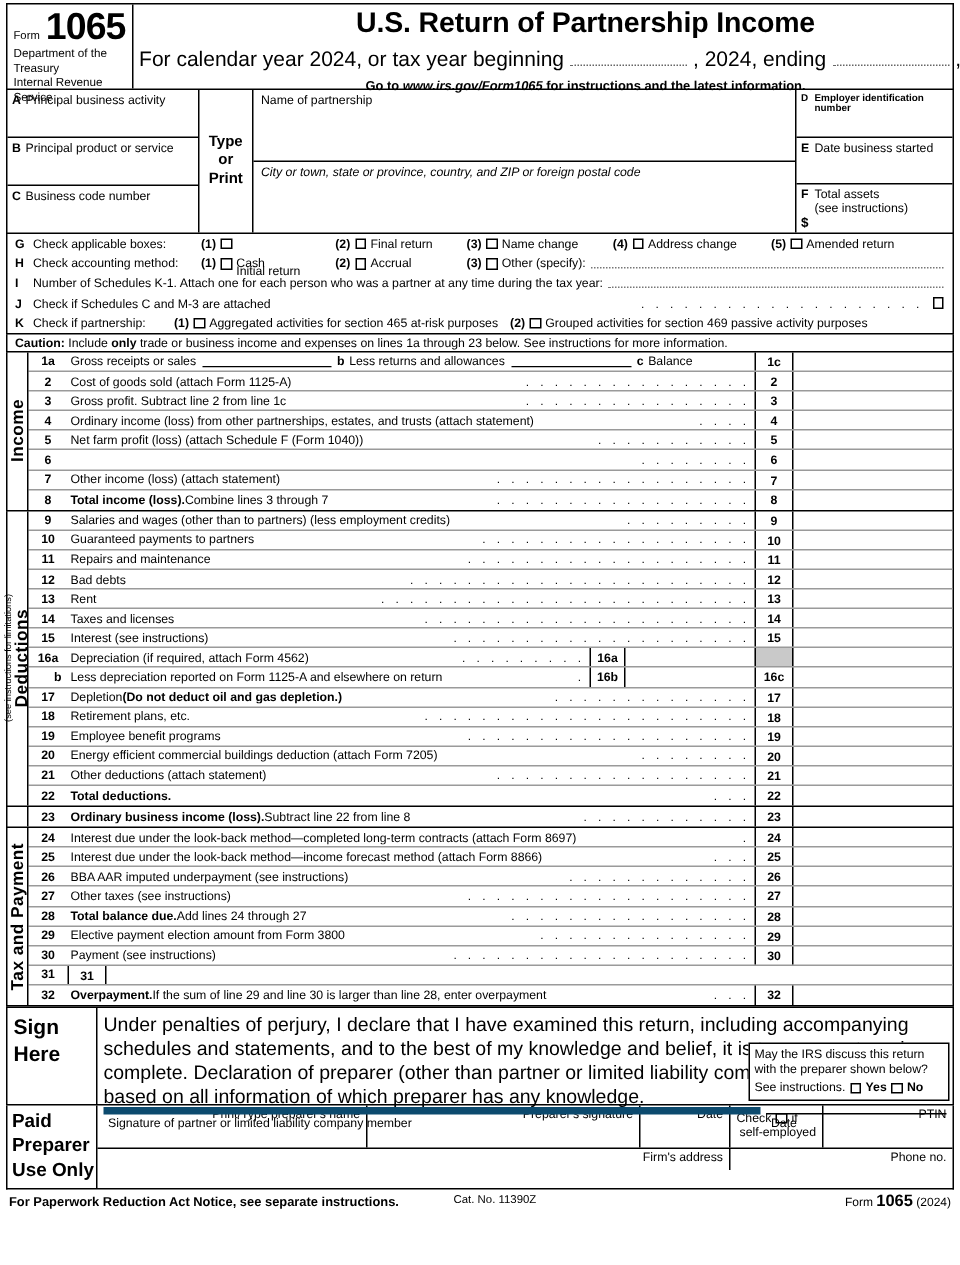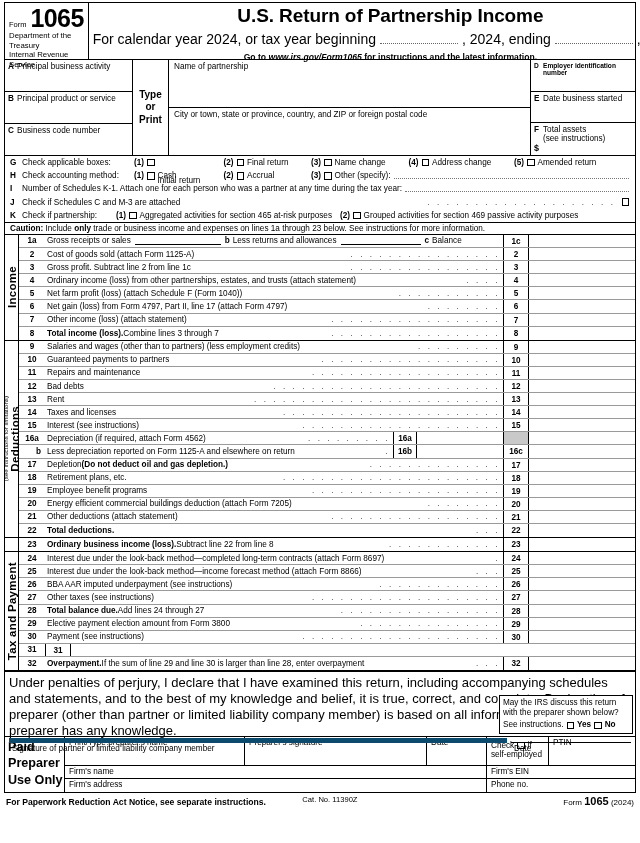--- a/index.html
+++ b/index.html
@@ -48,21 +48,21 @@
   .col-abc { width: 128px; border-right: 1.6px solid #000;
              display: flex; flex-direction: column; }
   .abc-cell { flex: 1; border-bottom: 1px solid #000; padding: 2px 3px; display:flex; }
   .abc-cell:last-child { border-bottom: none; }
   .ltr { font-weight: bold; width: 9px; flex: none; }
   .col-type { width: 36px; border-right: 1px solid #000; display: flex;
               align-items: center; justify-content: center; }
   .typeprint { font-weight: bold; font-size: 10px; text-align: center; line-height: 1.25; }
   .col-mid { flex: 1; border-right: 1.6px solid #000; display: flex; flex-direction: column; }
   .mid-cell { flex: 1; border-bottom: 1px solid #000; padding: 2px 5px; }
-  .mid-cell:last-child { border-bottom: none; }
+  .mid-cell:last-child { border-bottom: none; font-style: italic; }
   .col-def { width: 104px; display: flex; flex-direction: column; }
   .def-cell { flex: 1; border-bottom: 1px solid #000; padding: 2px 3px; display:flex; }
   .def-cell:last-child { border-bottom: none; }
   .def-cell.f { flex-direction: column; }
   .tiny { font-size: 6.6px; font-weight: bold; }
   .dollar { font-weight: bold; font-size: 9px; margin-top: auto; }
 
   
   .gk { border-left: 1px solid #000; border-right: 1px solid #000;
         border-bottom: 1px solid #000; padding: 0 3px; }
@@ -118,21 +118,21 @@
            padding-left: 3px; margin-left: 4px; }
   .irsbox { position: absolute; right: 2px; bottom: 2px; width: 134px;
             border: 1.6px solid #000; padding: 2px 3px; line-height: 1.32; background:#fff; }
   .irsbox .rowc { display: flex; align-items: center; margin-top: 1px; }
 
   
   .paid { display: flex; border-left: 1px solid #000; border-right: 1px solid #000;
           border-bottom: 1.6px solid #000; height: 56px; }
   .paid-lbl { width: 60px; flex: none; border-right: 1px solid #000;
               font-size: 12.6px; font-weight: bold; padding: 2px 0 0 3px; line-height: 1.3; }
-  .paid-grid { flex: 1; display: flex; flex-direction: column; }
+  .paid-grid { flex: 1; display: flex; flex-direction: column; text-align: right; }
   .pg-row1 { display: flex; height: 29px; border-bottom: 1px solid #000; }
   .pg-row { display: flex; height: 13.5px; border-bottom: 1px solid #000; }
   .pg-row:last-child { border-bottom: none; }
   .pc { padding: 1px 4px; border-right: 1px solid #000; }
   .pc:last-child { border-right: none; }
 
   .footer { display: flex; align-items: baseline; padding: 2px 2px 0 2px; }
   .ft-left { font-weight: bold; font-size: 8.6px; }
   .ft-cat { position: absolute; left: 50%; transform: translateX(-32%); font-size: 7.6px; }
   .ft-right { margin-left: auto; font-size: 8px; }
@@ -352,21 +352,20 @@
           <span>Net farm profit (loss) (attach Schedule F (Form 1040))</span>
           <span class="dots">. . . . . . . . . . .</span>
         </span>
         <span class="amt-label">5</span>
         <span class="amt-box"></span>
       </div>
 
       <div class="lrow">
         <span class="lno">6</span>
         <span class="ltxt">
-          <span>Net gain (loss) from Form 4797, Part II, line 17 (attach Form 4797)</span>
           <span class="dots">. . . . . . . .</span>
         </span>
         <span class="amt-label">6</span>
         <span class="amt-box"></span>
       </div>
 
       <div class="lrow">
         <span class="lno">7</span>
         <span class="ltxt">
           <span>Other income (loss) (attach statement)</span>
@@ -664,20 +663,24 @@
           <span class="dots">. . .</span>
         </span>
         <span class="amt-label">32</span>
         <span class="amt-box"></span>
       </div>
 
     </div>
   </div>
 
   <div class="sign">
+    <div class="sign-lbl">
+      <div>Sign</div>
+      <div>Here</div>
+    </div>
     <div class="sign-body">
       <div class="perjury">Under penalties of perjury, I declare that I have examined this return, including accompanying schedules and statements, and to the best of my knowledge and belief, it is true, correct, and complete. Declaration of preparer (other than partner or limited liability company member) is based on all information of which preparer has any knowledge.</div>
       <div class="sig-lines">
         <div class="sig-a">
           <span>Signature of partner or limited liability company member</span>
         </div>
         <div class="sig-b">
           <span>Date</span>
         </div>
       </div>
@@ -719,28 +722,20 @@
             <span>if</span>
           </div>
           <div>self-employed</div>
         </div>
         <div class="pc" style="flex:1;">
           <span>PTIN</span>
         </div>
       </div>
       <div class="pg-row">
         <div class="pc" style="width:422px;">
-          <span>Firm's name</span>
-        </div>
-        <div class="pc" style="flex:1;">
-          <span>Firm's EIN</span>
-        </div>
-      </div>
-      <div class="pg-row">
-        <div class="pc" style="width:422px;">
           <span>Firm's address</span>
         </div>
         <div class="pc" style="flex:1;">
           <span>Phone no.</span>
         </div>
       </div>
     </div>
   </div>
 
   <div class="footer" style="position:relative;gap:15px;">

